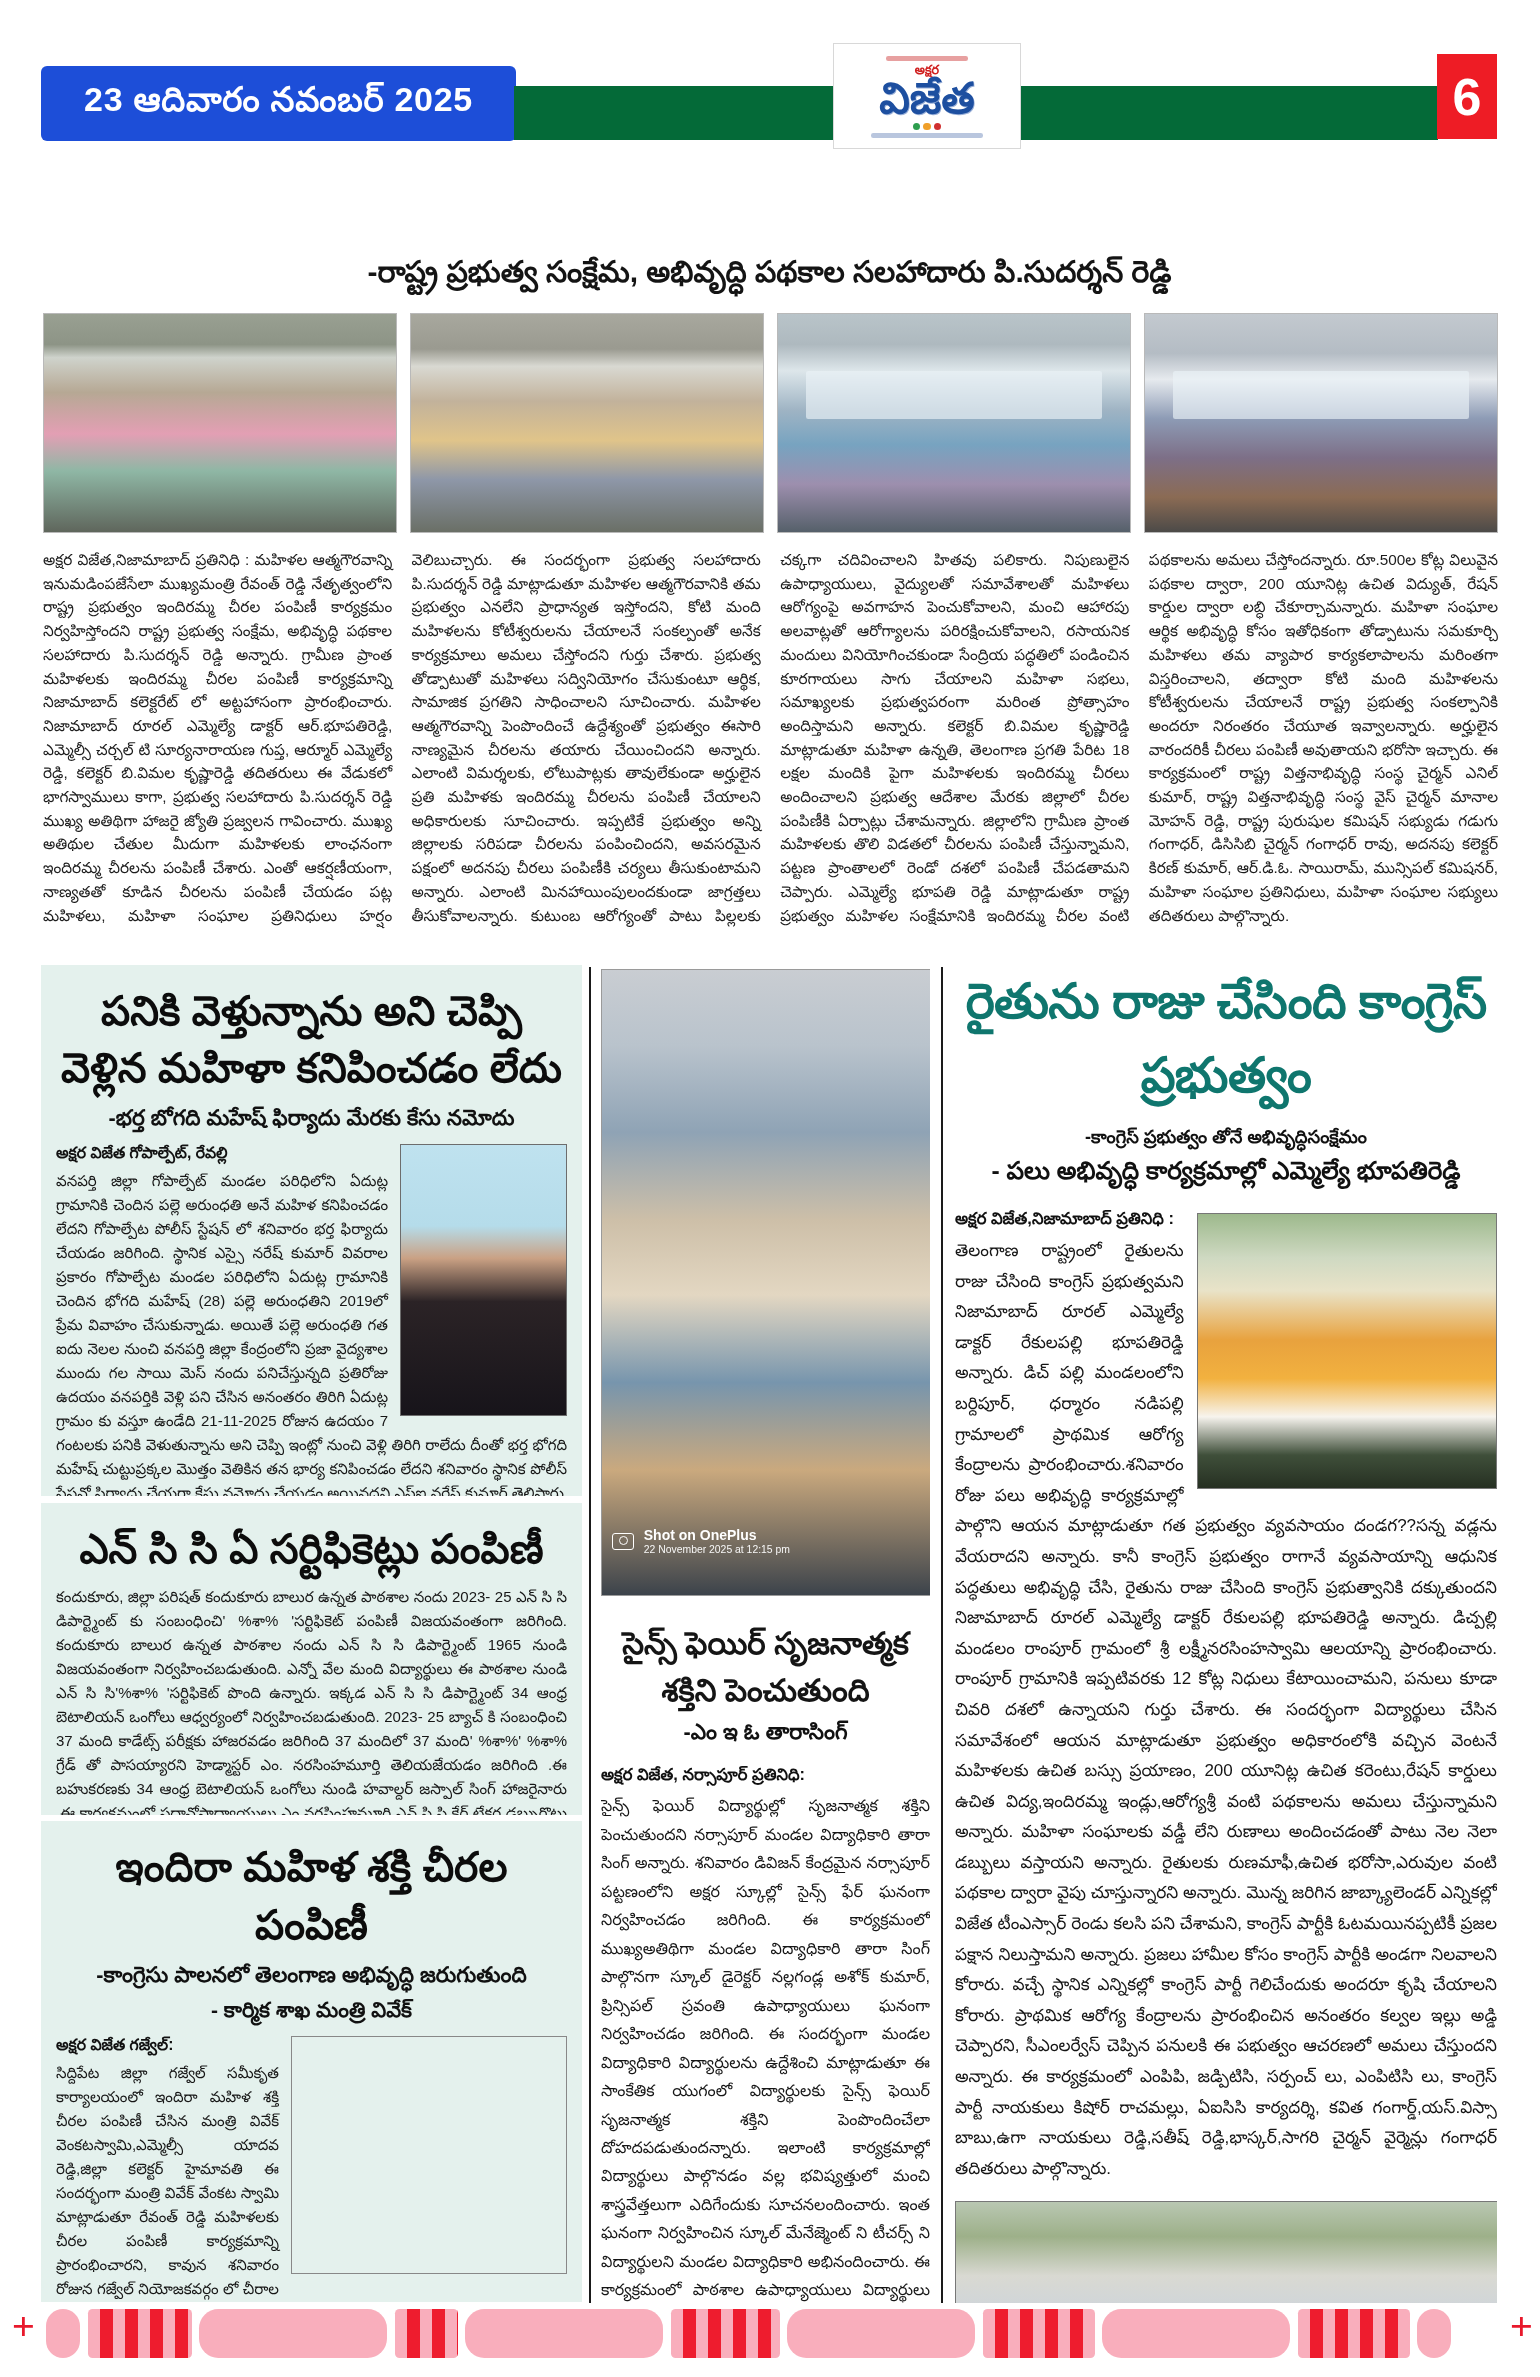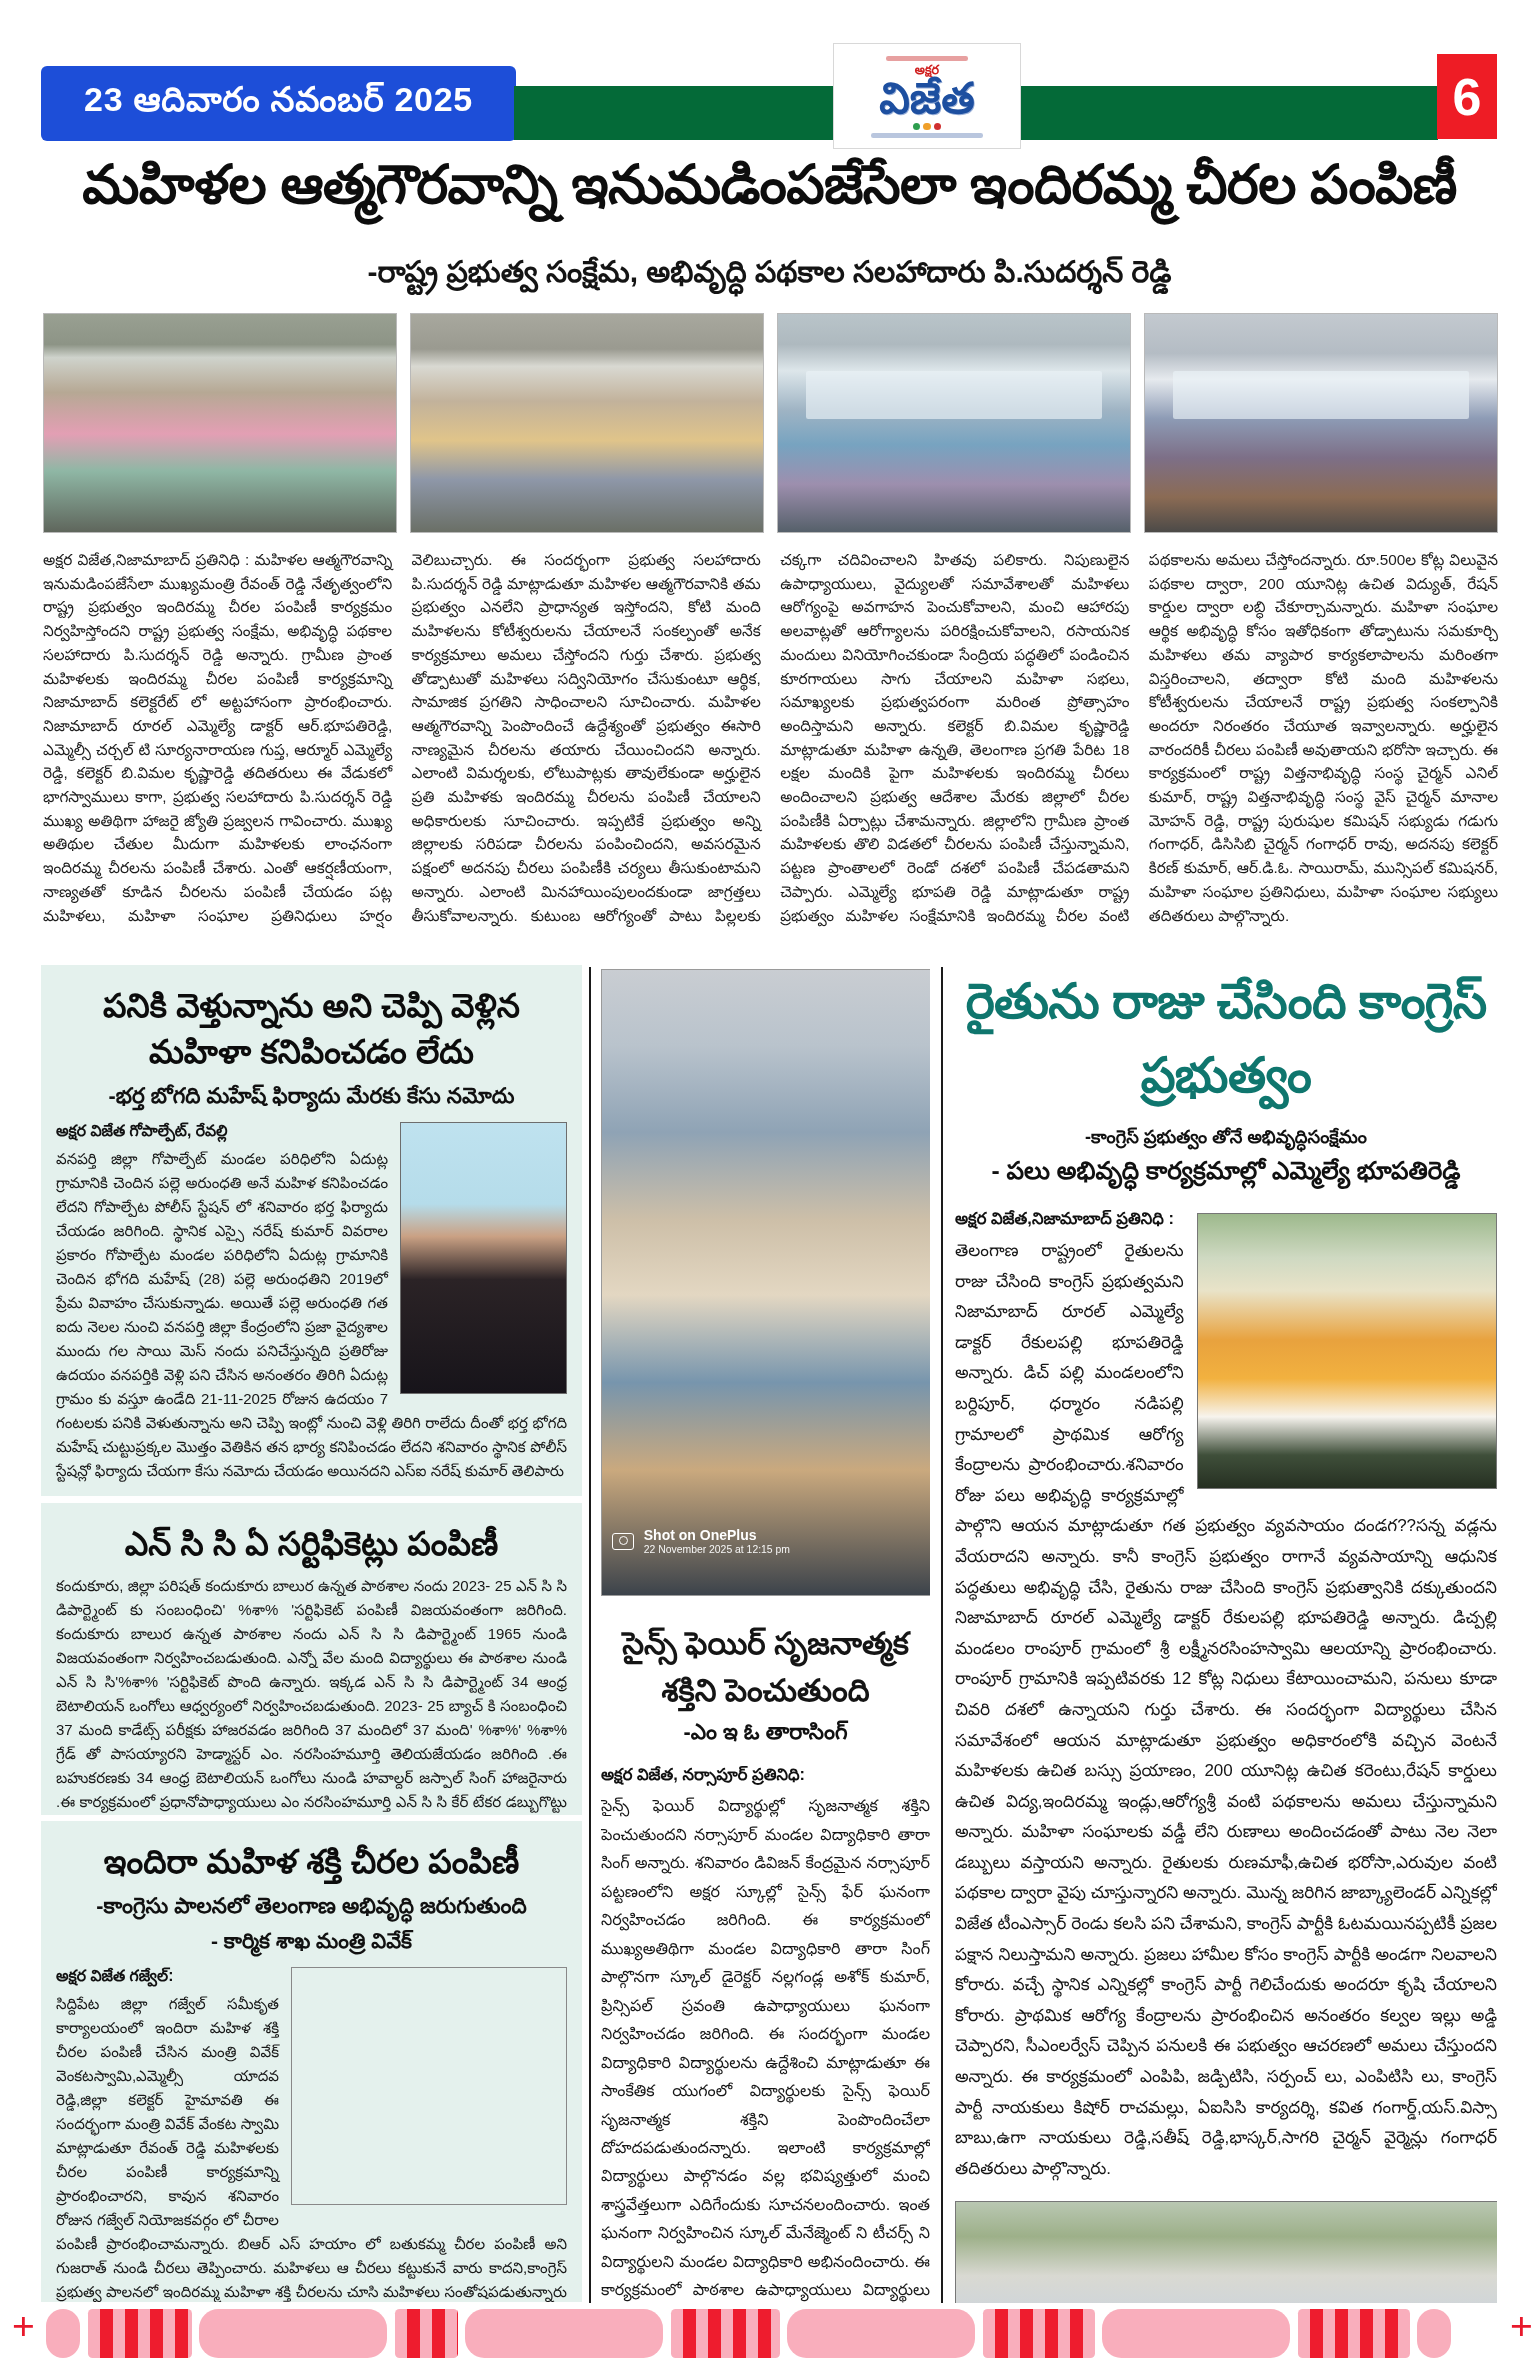--- a/index.html
+++ b/index.html
@@ -47,21 +47,21 @@
              text-align:justify;color:#1c1c1c;}
 
   
   .vrule{position:absolute;top:967px;width:2.2px;height:1336px;background:#1a1a1a;}
   .vrule.r1{left:589px;} .vrule.r2{left:941px;}
 
   .left-stack{position:absolute;left:41px;top:965px;width:541px;display:flex;
               flex-direction:column;gap:6.7px;}
   .tint-box{background:#e4f1ed;padding:13.4px 15px;box-sizing:border-box;overflow:hidden;}
   .box-missing{height:531px;} .box-ncc{height:312px;} .box-indira{height:481px;}
-  .tint-box h2{margin:4.5px 0 7.5px;text-align:center;font-size:33px;line-height:1.4;
+  .tint-box h2{margin:4.5px 0 7.5px;text-align:center;font-size:41px;line-height:1.4;
                font-weight:800;color:#0c0c0c;}
   .tint-box .byline{text-align:center;font-size:21.6px;font-weight:bold;margin:1.5px 0 9px;color:#111;}
   .tint-box .byline.small{font-size:21px;margin-top:-3px;}
   .tint-box .dateline{font-size:15.7px;font-weight:bold;margin:0 0 3px;}
   .tint-box .body{font-size:15px;line-height:1.6;text-align:justify;color:#161616;margin:0;}
   .portrait{float:right;width:165px;height:270px;margin:0 0 7.5px 12px;border:1.5px solid #6d6d6d;
             background:linear-gradient(180deg,#bfe2ef 0%,#b5dcea 30%,#caa184 42%,#2b2326 58%,#17141a 100%);}
   .indira-photo{float:right;width:274px;height:236px;margin:0 0 7.5px 12px;border:0.7px solid #888;
             background:linear-gradient(180deg,#dfeaе4 0%,#cfe3da 12%,#e8e2d2 26%,#7f8b84 40%,
             #4aa08b 58%,#d8b06a 72%,#8a5a4a 88%,#5c4438 100%);}
@@ -122,21 +122,20 @@
       <span style="background:#2e9e4f"></span>
         <span style="background:#f0a02a"></span>
         <span style="background:#d03030"></span>
     </div>
     <div class="logo-fineprint2"></div>
   </div>
   <div class="page-num">
     <span>6</span>
   </div>
 
-  <div class="lead-headline">మహిళల ఆత్మగౌరవాన్ని ఇనుమడింపజేసేలా ఇందిరమ్మ చీరల పంపిణీ</div>
   <div class="lead-byline">-రాష్ట్ర ప్రభుత్వ సంక్షేమ, అభివృద్ధి పథకాల సలహాదారు పి.సుదర్శన్ రెడ్డి</div>
 
   <div class="photo-row">
     <div class="photo ph1" title="మహిళలు చీరలు అందుకుంటున్న దృశ్యం - కలెక్టరేట్ సభాగృహం"></div>
     <div class="photo ph2" title="జ్యోతి ప్రజ్వలన చేస్తున్న ప్రజాప్రతినిధులు"></div>
     <div class="photo ph3" title="బ్యానర్ ముందు మహిళలకు చీరల పంపిణీ">
       <div class="banner"></div>
     </div>
     <div class="photo ph4" title="సమావేశ మందిరంలో వేదికపై ప్రజాప్రతినిధులు">
       <div class="banner"></div>

